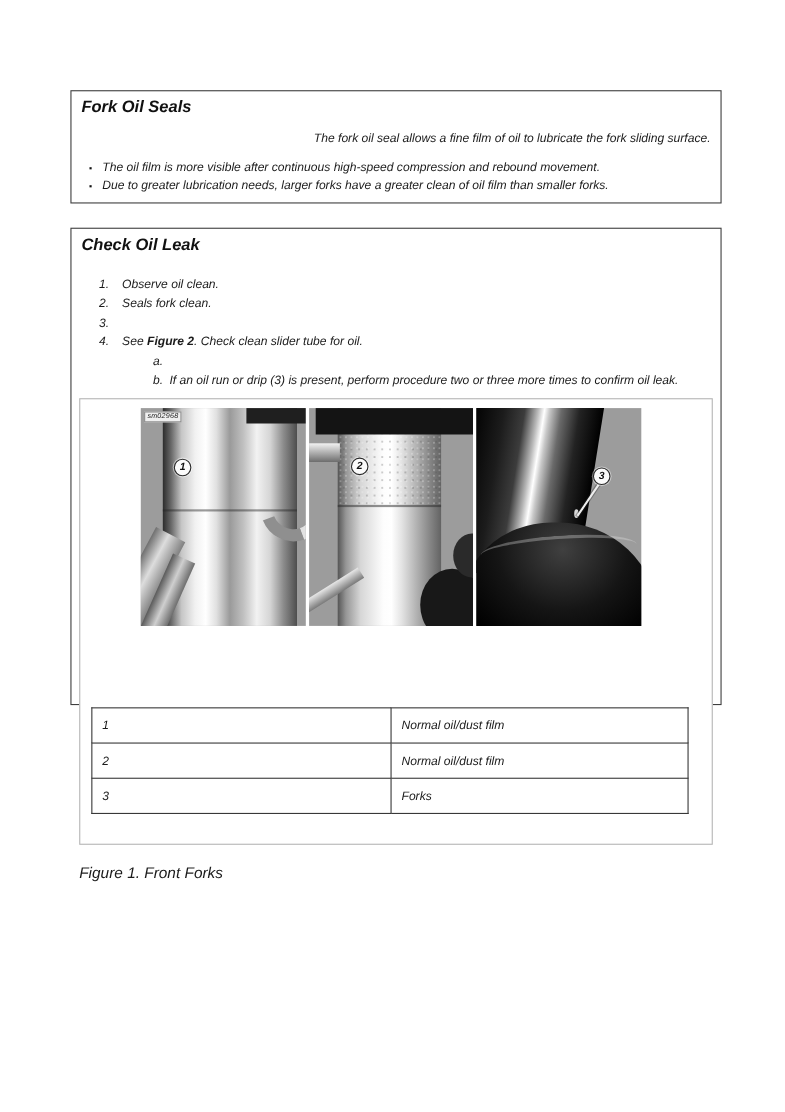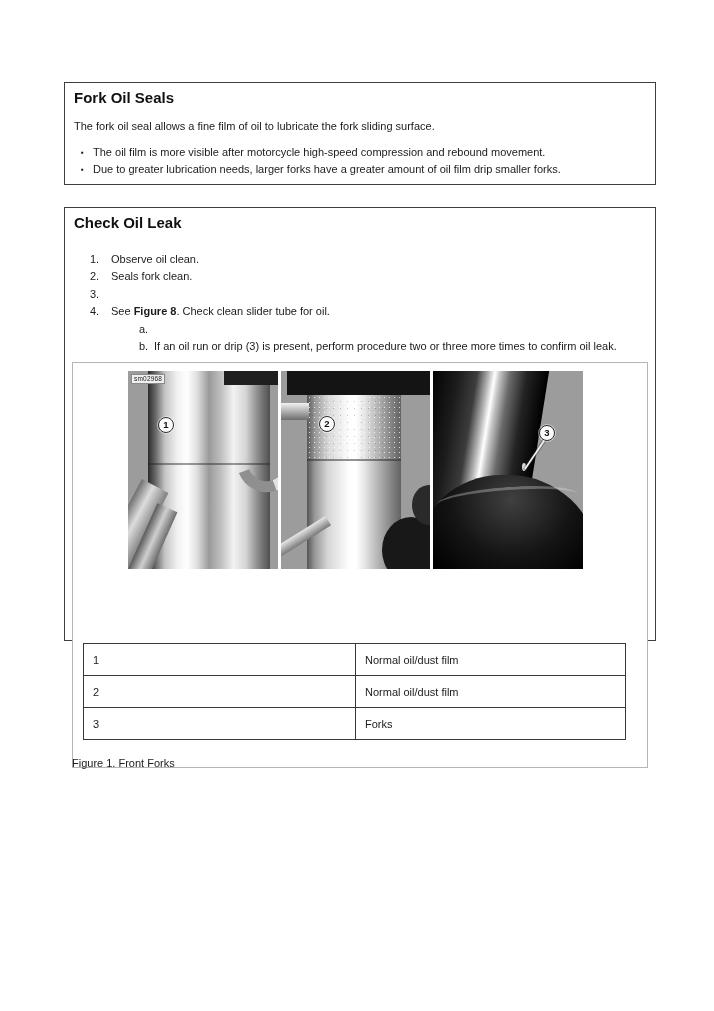--- a/index.html
+++ b/index.html
@@ -11,34 +11,35 @@
     font-family: "Liberation Sans", sans-serif;
     color: #1b1b1b;
     overflow: hidden;
   }
   .box {
     position: absolute;
     left: 64px;
     width: 592px;
     border: 1.5px solid #3e3e3e;
     background: #ffffff;
+    font-style: italic;
   }
   .box1 { top: 82px; height: 103px; padding: 7px 9px; }
   .box2 { top: 207px; height: 434px; }
 
   h1.sec-title {
     margin: 0;
     font-size: 15px;
     line-height: 16px;
     font-weight: bold;
     color: #111;
   }
   .box2 h1.sec-title { margin: 7px 0 0 9px; }
 
-  .intro { margin: 14px 0 0 0; font-size: 11px; line-height: 13px; }
+  .intro { margin: 14px 0 0 0; font-size: 11px; line-height: 13px; text-align: right; }
 
   .bullets { margin: 11px 0 0 7px; }
   .bullet { display: flex; line-height: 17px; font-size: 11px; }
   .bmark { width: 12px; flex: none; font-size: 8px; line-height: 17px; color: #111; }
 
   .steps { position: absolute; left: 25px; top: 43px; width: 550px; }
   .step { display: flex; line-height: 17.4px; font-size: 11px; }
   .snum { width: 21px; flex: none; }
   .substeps { margin-left: 49px; }
   .subnum { width: 15px; flex: none; }
@@ -120,38 +121,38 @@
     z-index: 7; box-shadow: 0 0 0 1px rgba(255,255,255,.45); }
   .c1 { left: 30px; top: 46px; }
   .c2 { left: 38px; top: 45px; }
   .c3 { left: 106px; top: 54px; }
 
   table.legend { position: absolute; left: 10px; top: 280px; width: 543px;
     border-collapse: collapse; font-size: 11px; }
   table.legend td { border: 1px solid #383838; height: 32px; padding: 0 0 0 9px; vertical-align: middle; }
   td.ref { width: 272px; }
 
-  .caption { position: absolute; left: 7px; top: 549px; font-size: 11px; line-height: 13px; }
+  .caption { position: absolute; left: 7px; top: 579px; font-size: 14px; line-height: 13px; }
 </style>
 </head>
 <body>
 
 <div class="page">
 
   <section class="box box1">
     <h1 class="sec-title">Fork Oil Seals</h1>
     <p class="intro">The fork oil seal allows a fine film of oil to lubricate the fork sliding surface.</p>
     <div class="bullets">
       <div class="bullet">
         <span class="bmark">▪</span>
-        <span class="btext">The oil film is more visible after motorcycle high-speed compression and rebound movement.</span>
+        <span class="btext">The oil film is more visible after continuous high-speed compression and rebound movement.</span>
       </div>
       <div class="bullet">
         <span class="bmark">▪</span>
-        <span class="btext">Due to greater lubrication needs, larger forks have a greater amount of oil film drip smaller forks.</span>
+        <span class="btext">Due to greater lubrication needs, larger forks have a greater clean of oil film than smaller forks.</span>
       </div>
     </div>
   </section>
 
   <section class="box box2">
     <h1 class="sec-title">Check Oil Leak</h1>
 
     <div class="steps">
       <div class="step">
         <span class="snum">1.</span>
@@ -159,21 +160,21 @@
       </div>
       <div class="step">
         <span class="snum">2.</span>
         <span class="stext">Seals fork clean.</span>
       </div>
       <div class="step">
         <span class="snum">3.</span>
       </div>
       <div class="step">
         <span class="snum">4.</span>
-        <span class="stext"><span>See </span><span class="bold">Figure 8</span><span>. Check clean slider tube for oil.</span></span>
+        <span class="stext"><span>See </span><span class="bold">Figure 2</span><span>. Check clean slider tube for oil.</span></span>
       </div>
       <div class="substeps">
         <div class="step">
           <span class="subnum">a.</span>
         </div>
         <div class="step">
           <span class="subnum">b.</span>
           <span class="stext">If an oil run or drip (3) is present, perform procedure two or three more times to confirm oil leak.</span>
         </div>
       </div>

